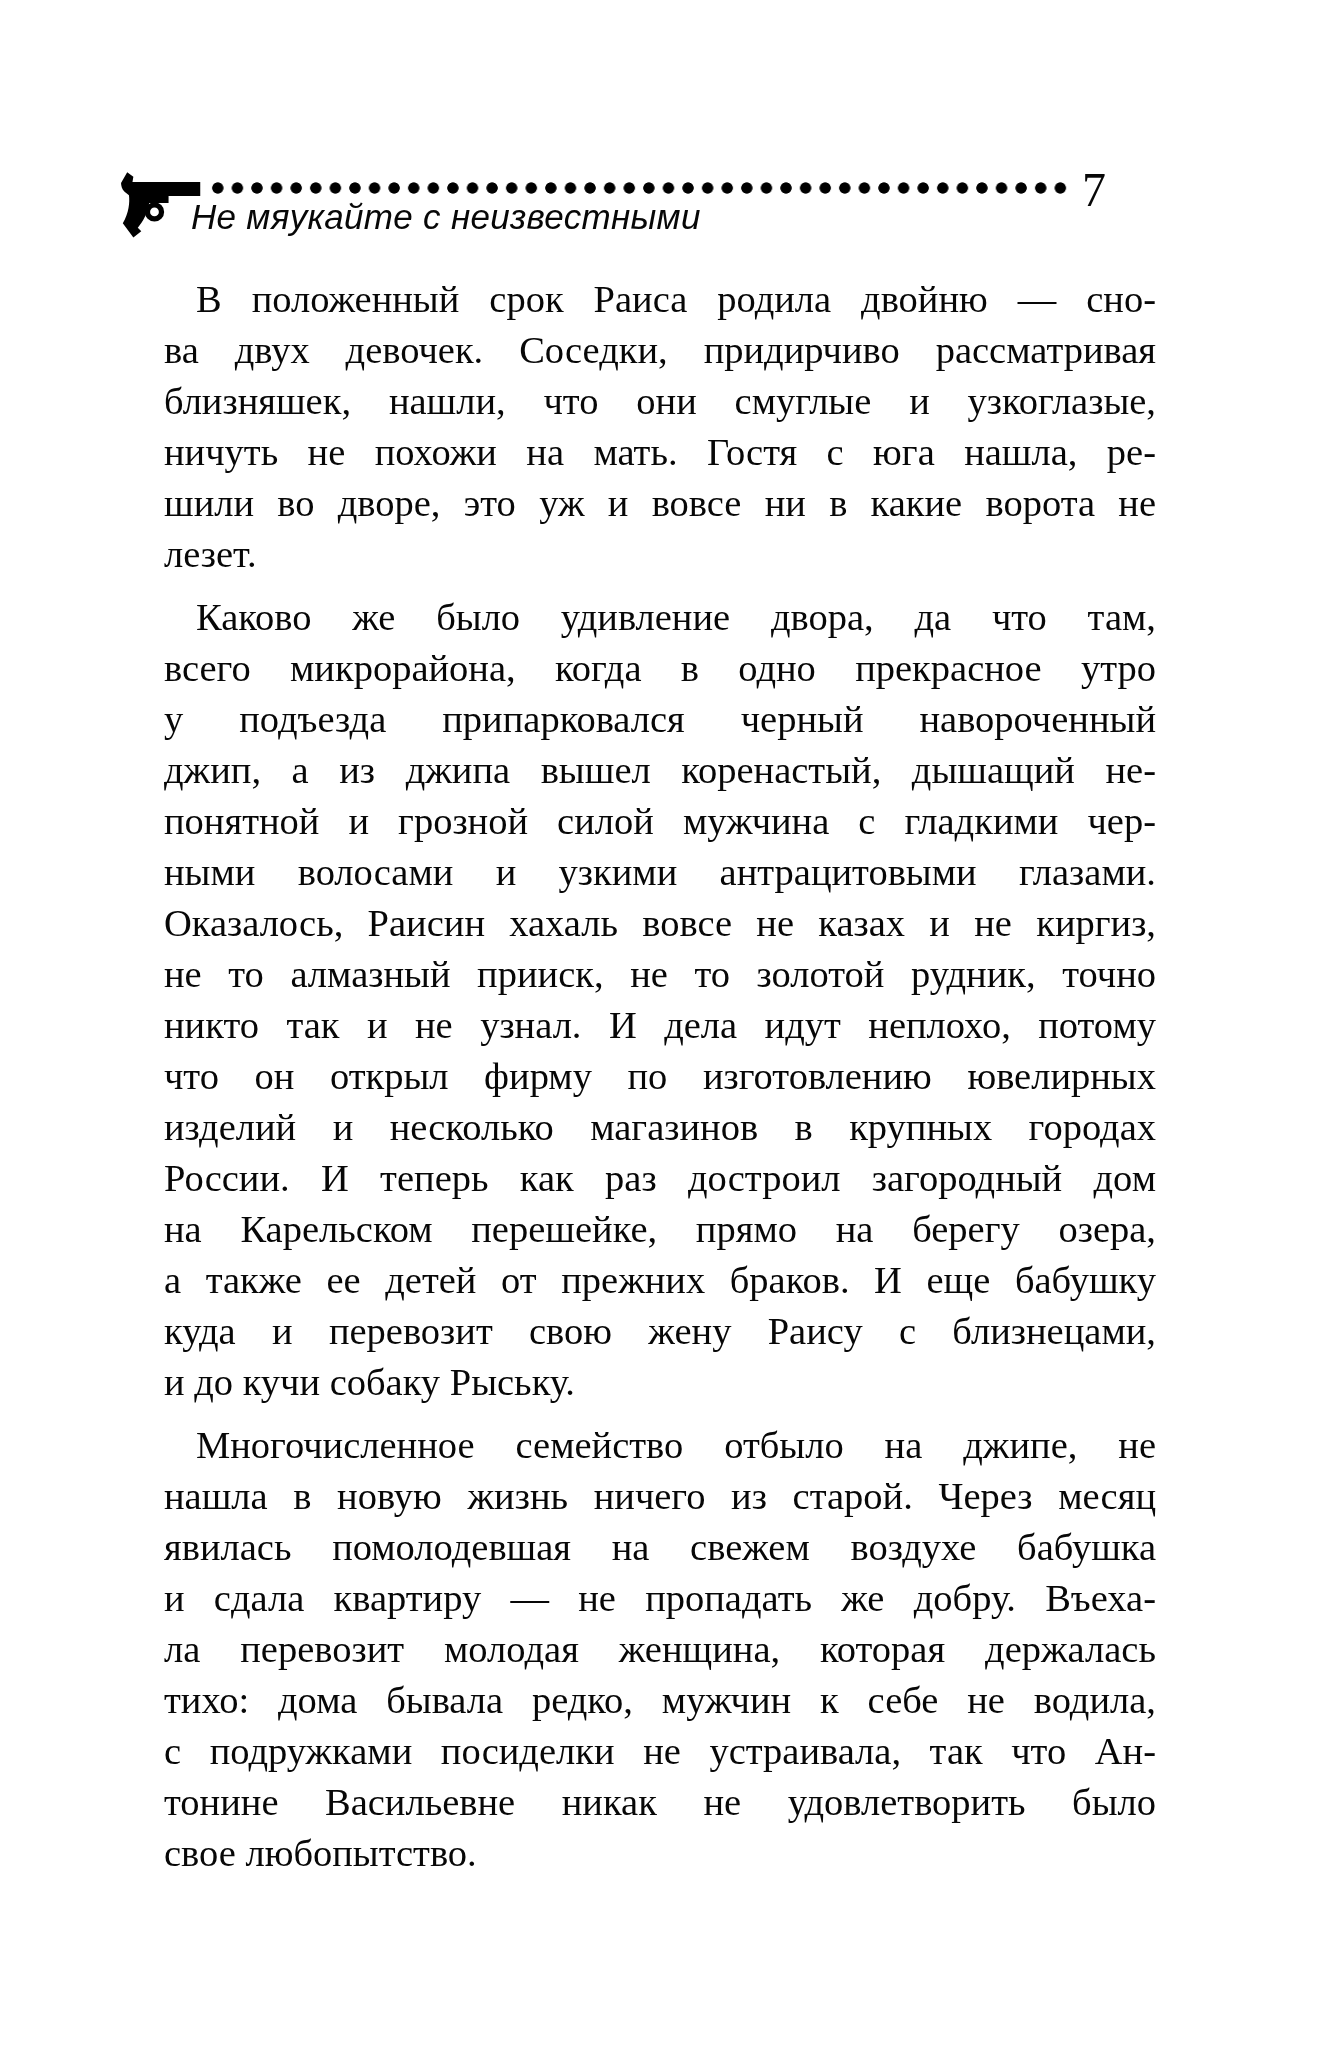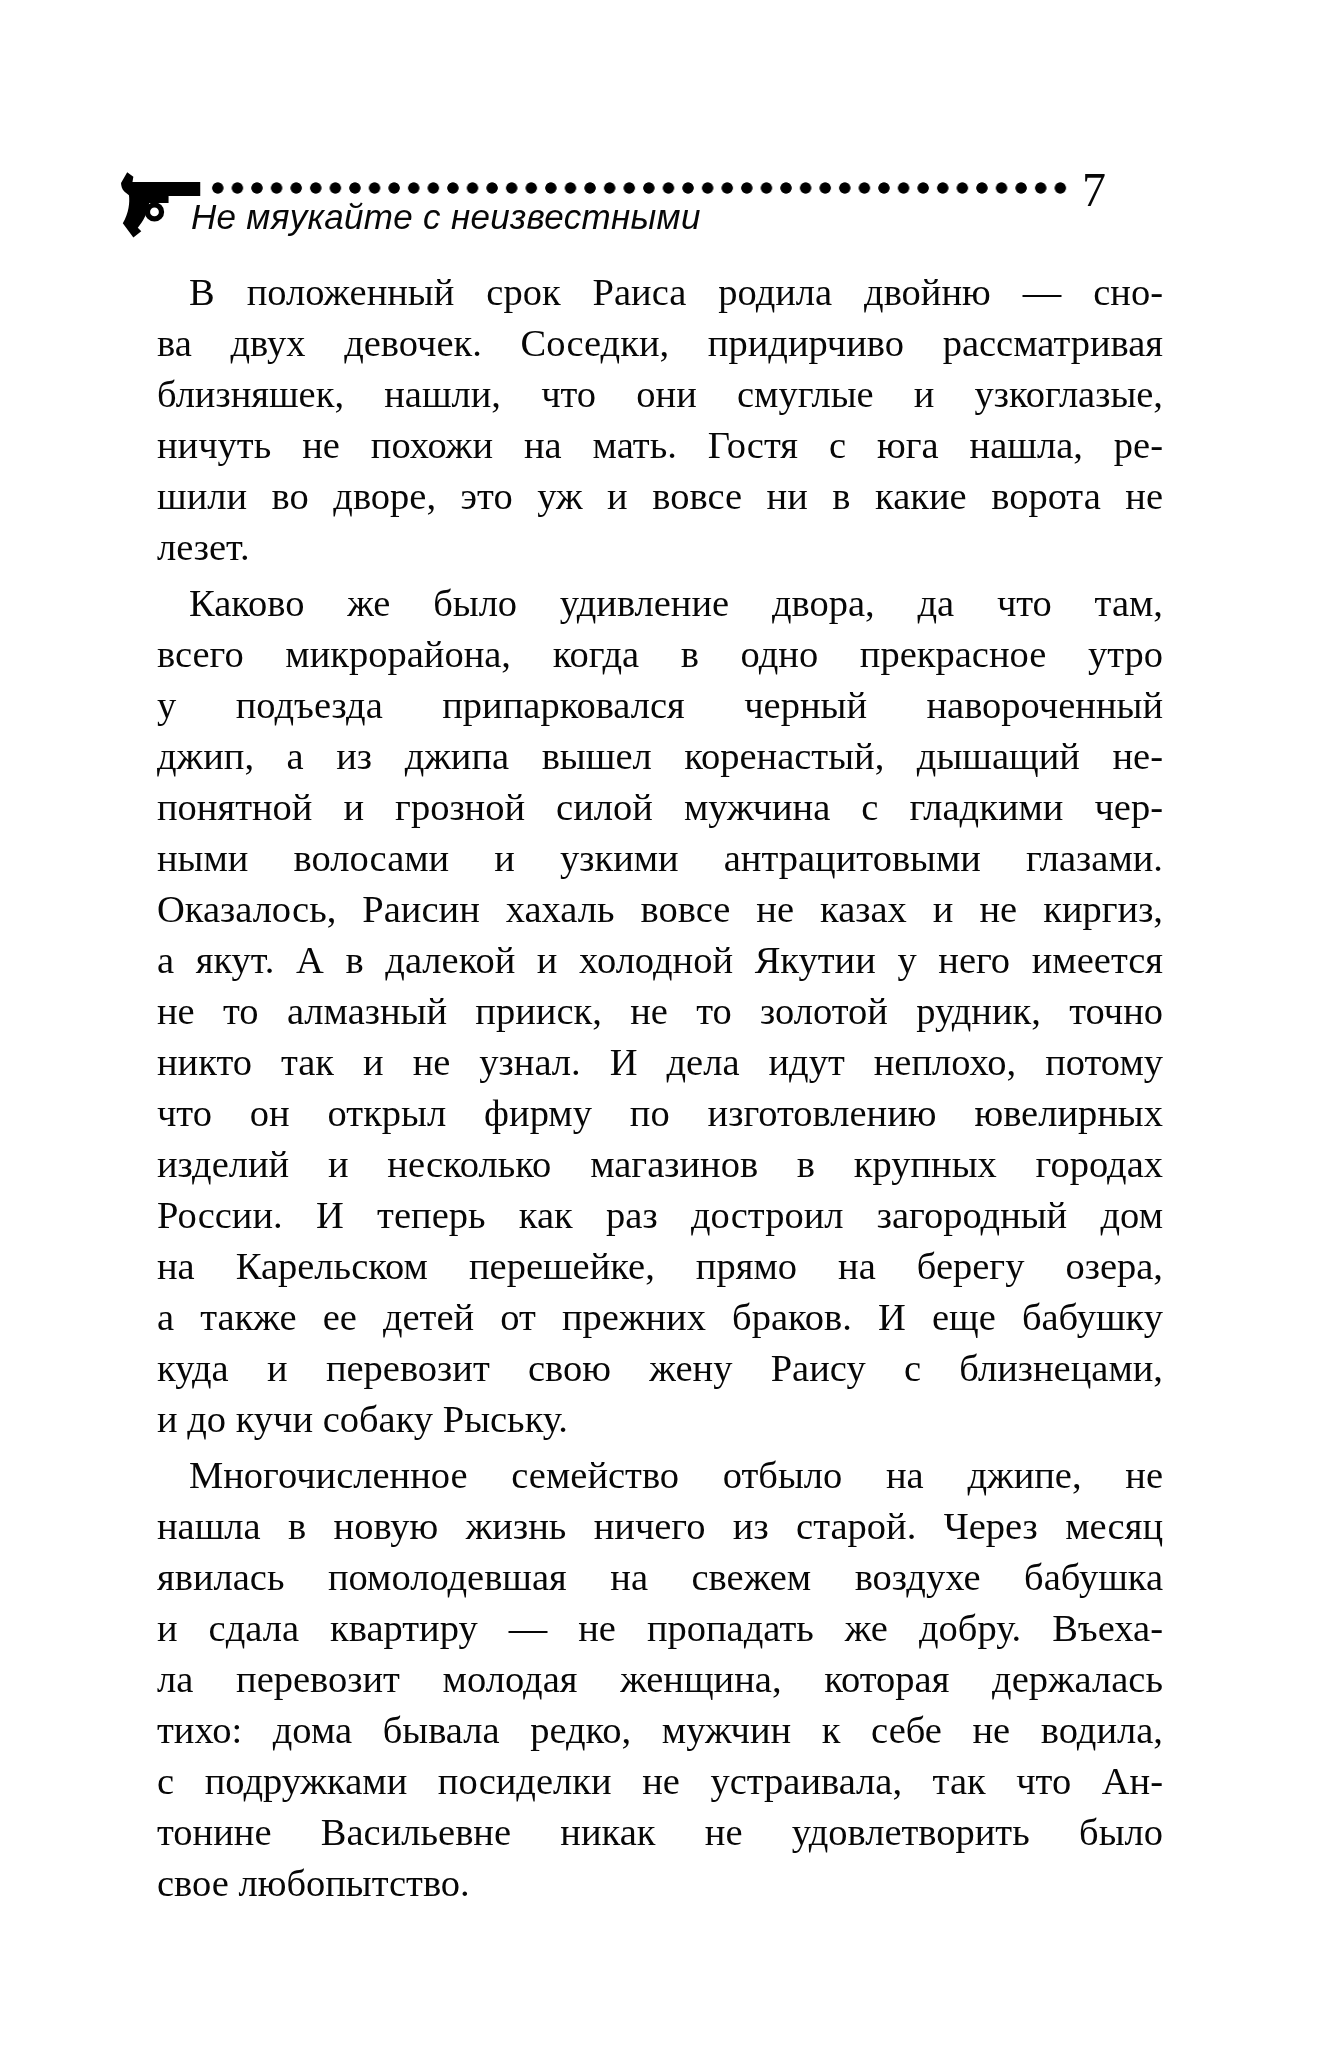--- a/index.html
+++ b/index.html
@@ -40,21 +40,21 @@
   }
 
   
   .text-block {
     position: absolute; left: 152px; top: 262px;
     width: 1016px;
     font-size: 38.5px;
     line-height: 51px;
     font-family: "Liberation Serif", serif;
   }
-  .para { margin: 5px; }
+  .para { margin: 12px; }
   .line {
     text-align: justify;
     text-align-last: justify;
     white-space: normal;
     height: 51px;
     overflow: visible;
   }
   .line.first { text-indent: 32px; }
   .line.last { text-align-last: left; }
 </style>
@@ -87,21 +87,20 @@
         <div class="line last">лезет.</div>
       </div>
       <div class="para">
         <div class="line first">Каково же было удивление двора, да что там,</div>
         <div class="line">всего микрорайона, когда в одно прекрасное утро</div>
         <div class="line">у подъезда припарковался черный навороченный</div>
         <div class="line">джип, а из джипа вышел коренастый, дышащий не-</div>
         <div class="line">понятной и грозной силой мужчина с гладкими чер-</div>
         <div class="line">ными волосами и узкими антрацитовыми глазами.</div>
         <div class="line">Оказалось, Раисин хахаль вовсе не казах и не киргиз,</div>
-        <div class="line">а якут. А в далекой и холодной Якутии у него имеется</div>
         <div class="line">не то алмазный прииск, не то золотой рудник, точно</div>
         <div class="line">никто так и не узнал. И дела идут неплохо, потому</div>
         <div class="line">что он открыл фирму по изготовлению ювелирных</div>
         <div class="line">изделий и несколько магазинов в крупных городах</div>
         <div class="line">России. И теперь как раз достроил загородный дом</div>
         <div class="line">на Карельском перешейке, прямо на берегу озера,</div>
         <div class="line">а также ее детей от прежних браков. И еще бабушку</div>
         <div class="line">куда и перевозит свою жену Раису с близнецами,</div>
         <div class="line last">и до кучи собаку Рыську.</div>
       </div>

